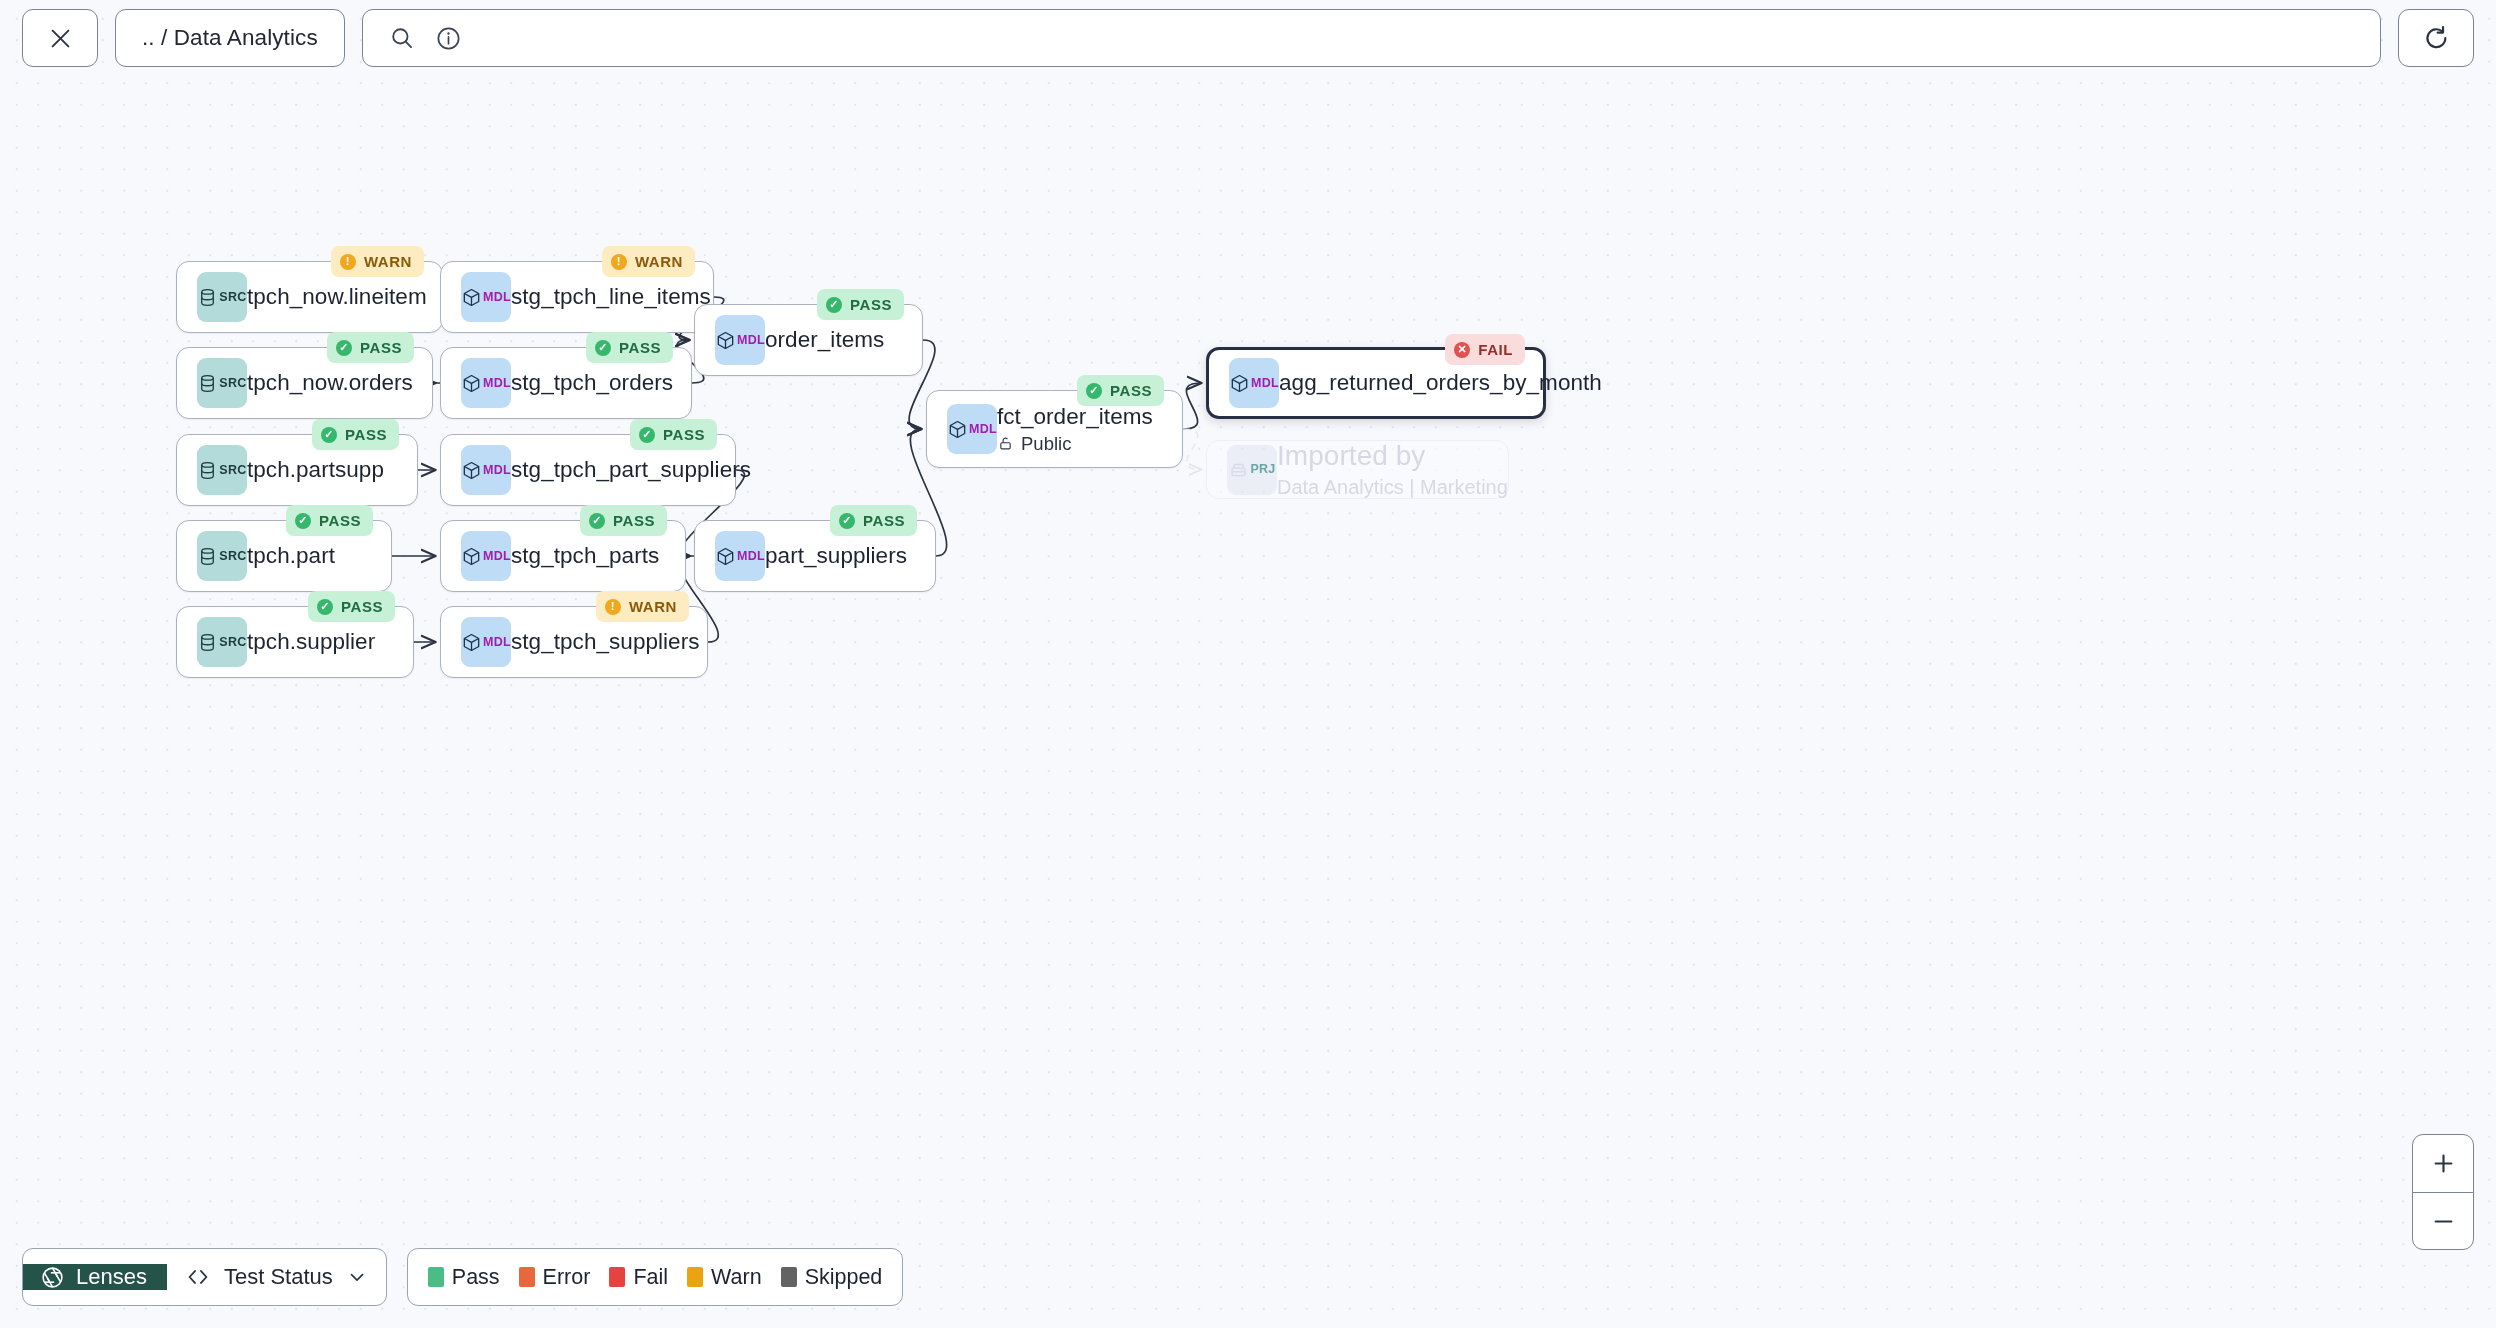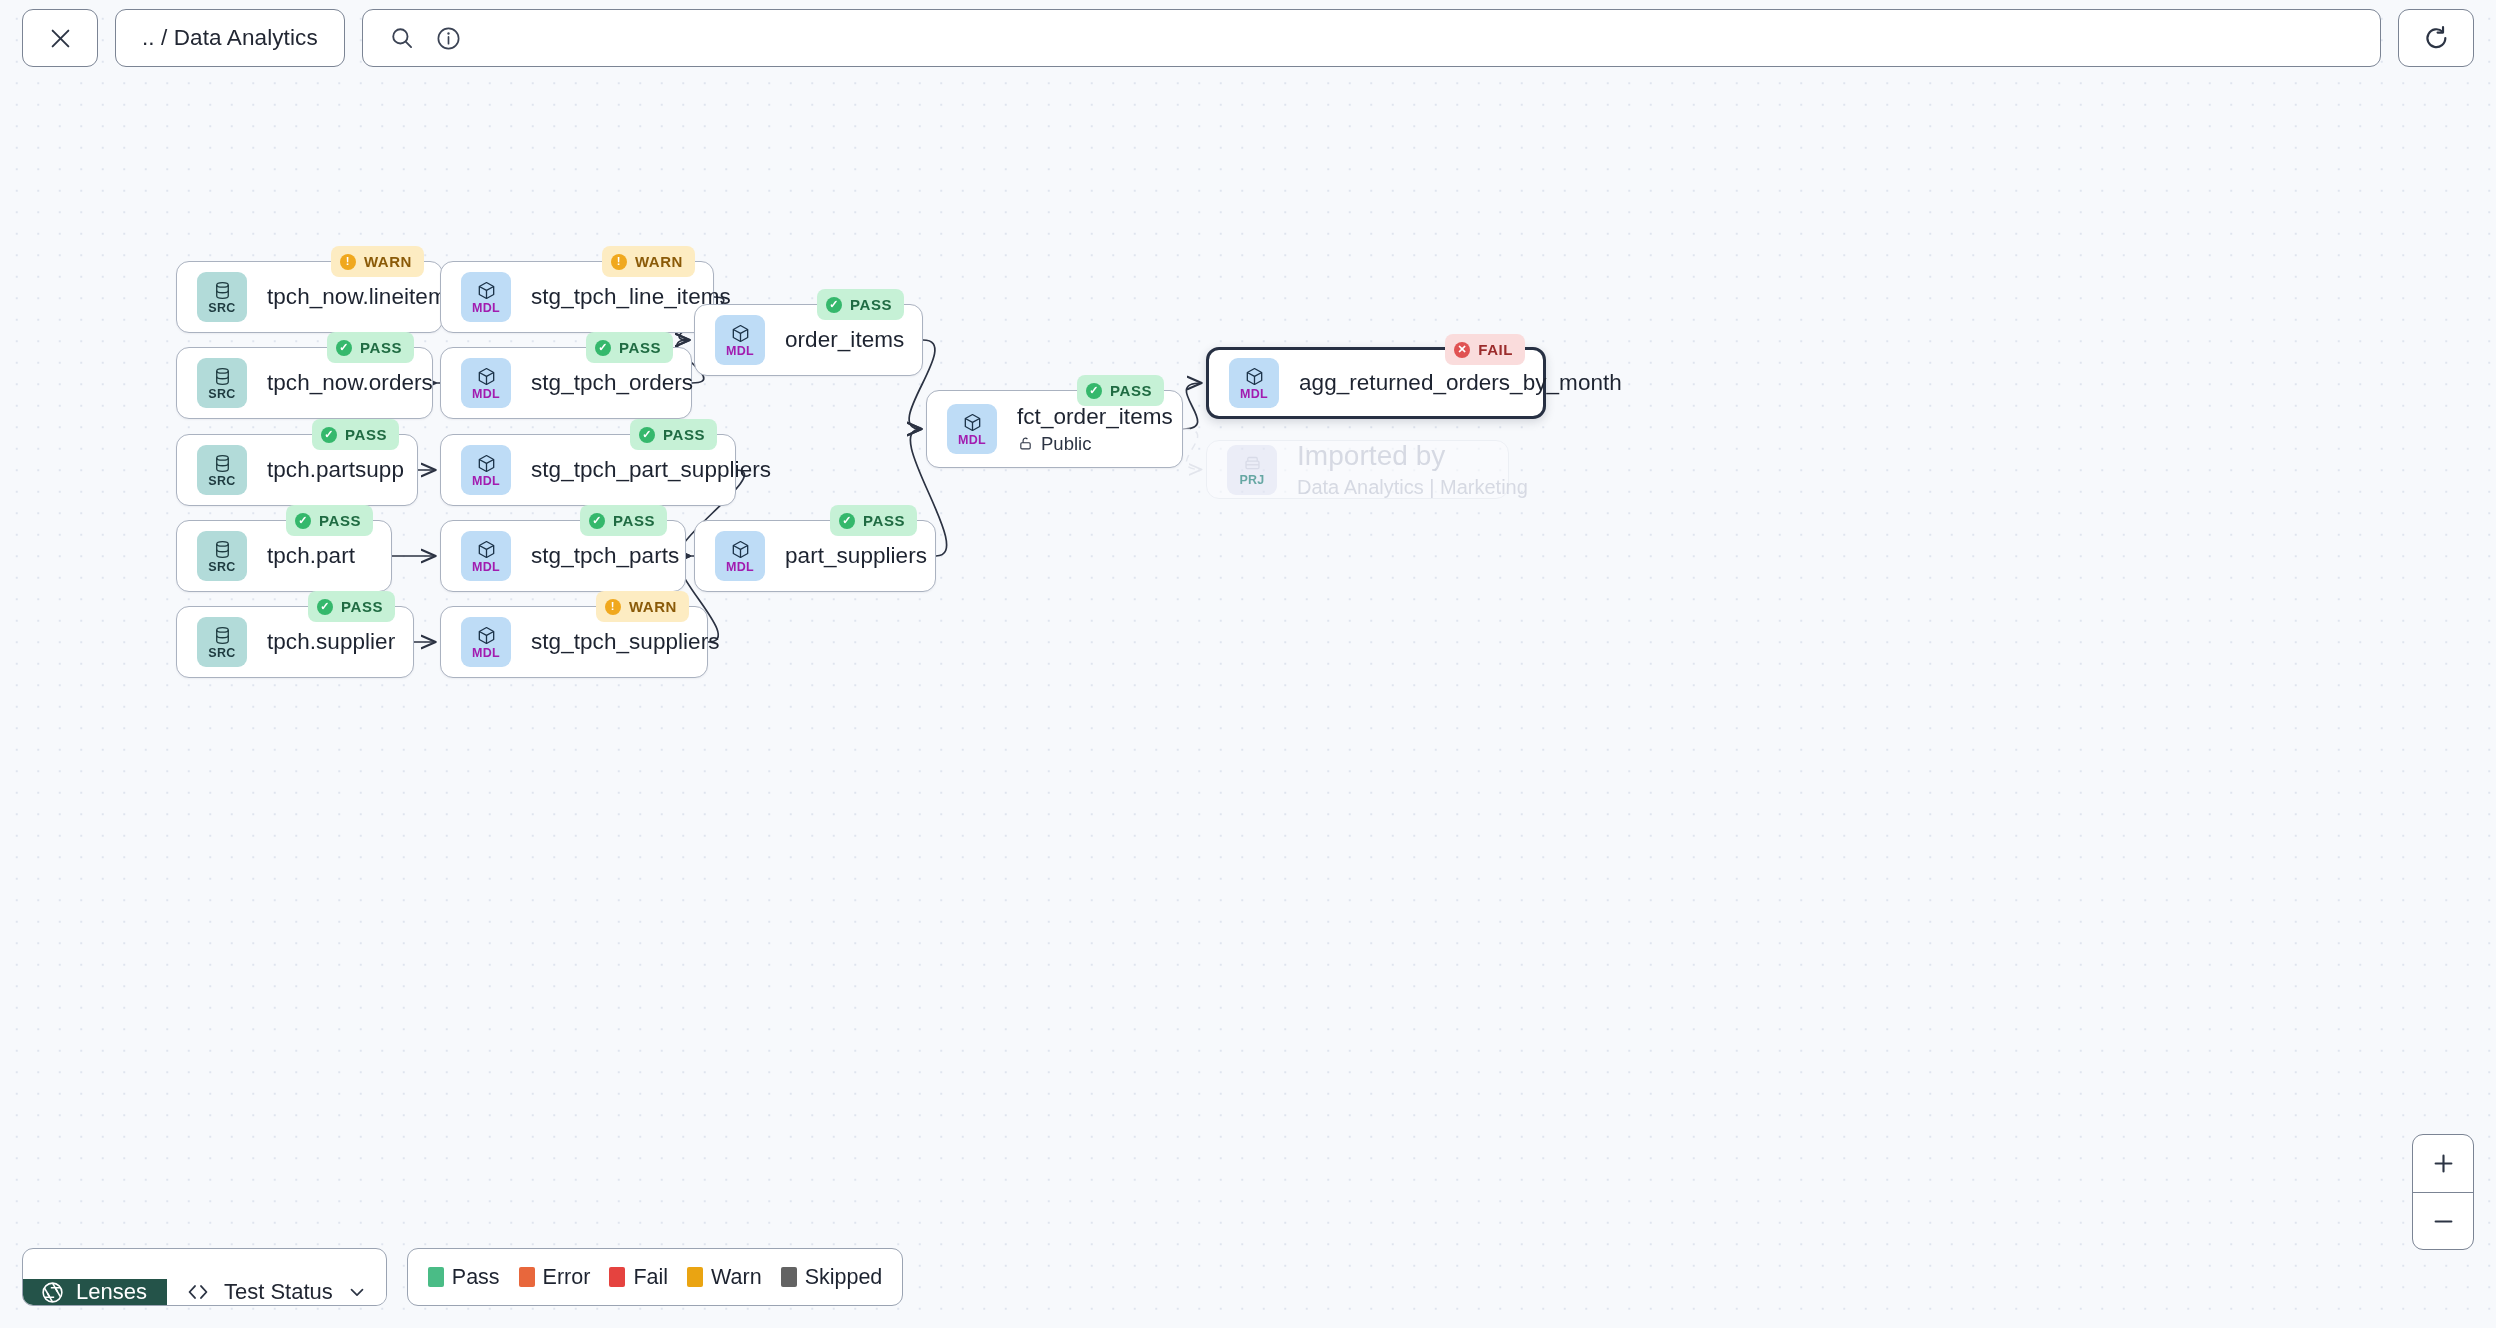--- a/index.html
+++ b/index.html
@@ -118,25 +118,24 @@
     background: #fbfcfe;
     box-shadow: none;
     opacity: .62;
     cursor: default;
   }
 
   .type-badge {
     width: 50px; height: 50px;
     border-radius: 9px;
     display: flex;
-    flex-direction: column;
+    flex-direction: row;
     align-items: center;
     justify-content: center;
     flex: 0 0 50px;
-    margin-right: 20px;
     gap: 1px;
   }
   .type-badge .tb-label {
     font-size: 12.5px;
     font-weight: 700;
     letter-spacing: .3px;
     line-height: 1;
   }
   .type-src { background: #b2dbd9; color: #1e3b40; }
   .type-mdl { background: #bedcf6; color: #a21caf; }
@@ -202,21 +201,21 @@
     position: absolute;
     left: 22px;
     bottom: 22px;
     display: flex;
     align-items: center;
     gap: 20px;
     z-index: 40;
   }
   .lenses-group {
     display: flex;
-    align-items: flex-end;
+    align-items: center;
     height: 58px;
     border-radius: 11px;
     overflow: hidden;
     border: 1.5px solid #9aa3b2;
     background: #fff;
   }
   .lenses-btn {
     background: #245349;
     color: #ffffff;
     display: flex;

